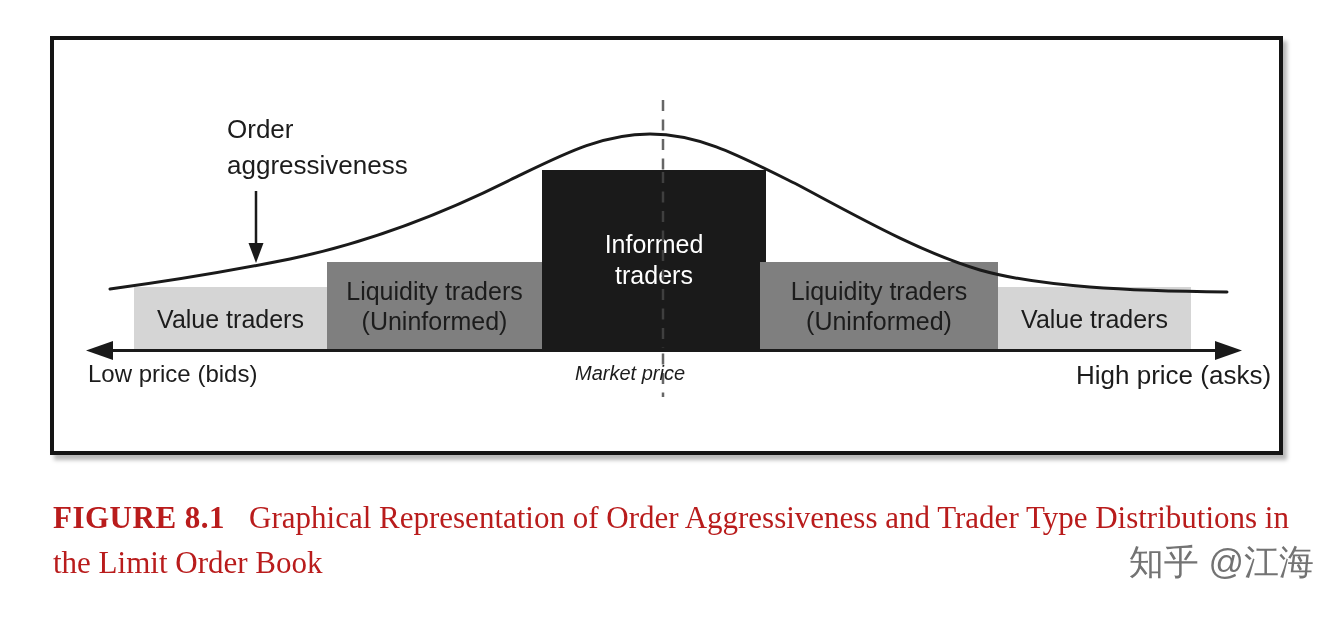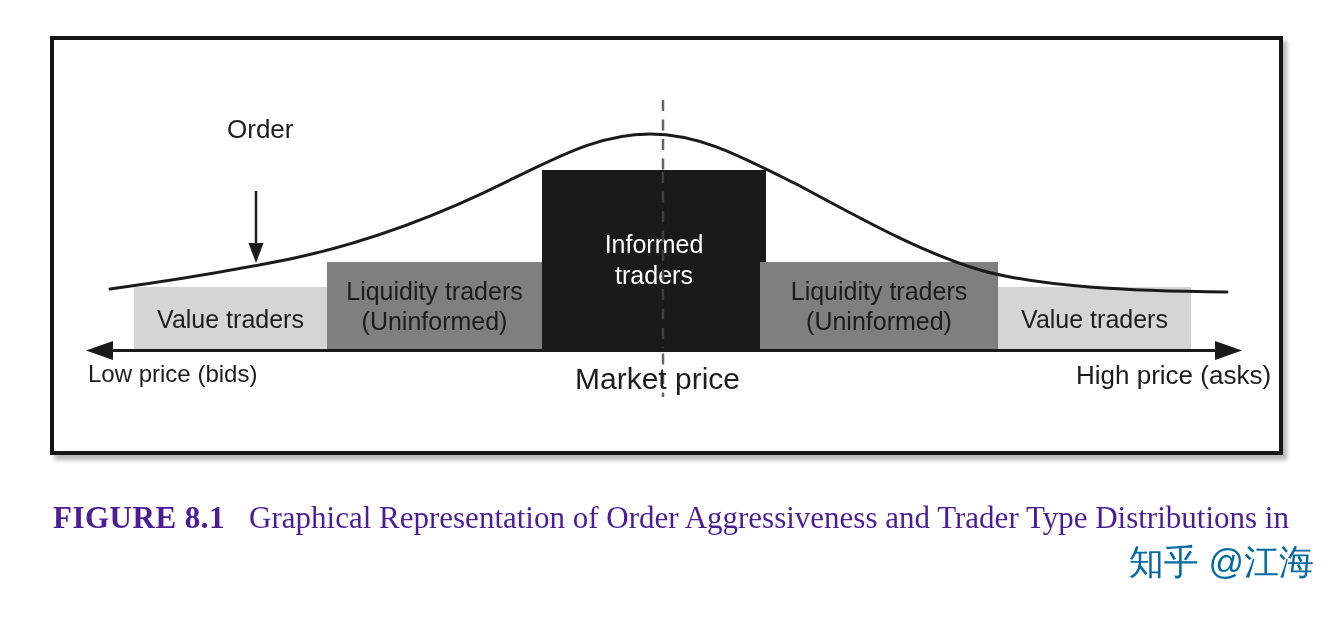--- a/index.html
+++ b/index.html
@@ -48,43 +48,43 @@
   }
   .box-value-left  { left: 134px; top: 287px; width: 193px; height: 63px;  background: #d5d5d5; }
   .box-liq-left    { left: 327px; top: 262px; width: 215px; height: 88px;  background: #7f7f7f; }
   .box-informed    { left: 542px; top: 170px; width: 224px; height: 180px; background: #1a1a1a; color: #ffffff; line-height: 31px; }
   .box-liq-right   { left: 760px; top: 262px; width: 238px; height: 88px;  background: #7f7f7f; }
   .box-value-right { left: 998px; top: 287px; width: 193px; height: 63px;  background: #d5d5d5; }
 
   .lbl { position: absolute; z-index: 4; white-space: nowrap; }
   .lbl-order  { left: 227px; top: 111px; font-size: 26px; line-height: 36px; }
   .lbl-low    { left: 88px;  top: 360px; font-size: 24px; }
-  .lbl-market { left: 575px; top: 362px; font-size: 30px; }
+  .lbl-market { left: 575px; top: 362px; font-size: 20px; font-style: italic; }
   .lbl-high   { left: 1076px; top: 360px; font-size: 26px; }
 
   .caption {
     position: absolute;
     left: 53px;
     top: 495px;
     width: 1275px;
     z-index: 4;
     font-family: "Liberation Serif", serif;
     font-size: 31px;
     line-height: 45px;
-    color: #4c1d95;
+    color: #b91c1c;
   }
   .cap-label { font-weight: bold; margin-right: 24px; letter-spacing: 0.5px; }
 
   .watermark {
     position: absolute;
     right: 26px;
     top: 539px;
     z-index: 5;
     font-size: 35px;
-    color: #0369a1;
+    color: #737373;
     text-shadow: 2px 2px 0 #ffffff;
     white-space: nowrap;
   }
 </style>
 </head>
 <body>
 
 <div class="page">
 
   <div class="frame"></div>
@@ -123,24 +123,26 @@
     <line x1="95" y1="350.5" x2="1233" y2="350.5" stroke="#1a1a1a" stroke-width="3"></line>
     <polygon points="86,350.5 113,341 113,360" fill="#1a1a1a"></polygon>
     <polygon points="1242,350.5 1215,341 1215,360" fill="#1a1a1a"></polygon>
 
     <line x1="256" y1="191" x2="256" y2="245" stroke="#1a1a1a" stroke-width="2.5"></line>
     <polygon points="256,263 248.5,243 263.5,243" fill="#1a1a1a"></polygon>
   </svg>
 
   <div class="lbl lbl-order">
     <div>Order</div>
+    <div>aggressiveness</div>
   </div>
   <div class="lbl lbl-low">Low price (bids)</div>
   <div class="lbl lbl-market">Market price</div>
   <div class="lbl lbl-high">High price (asks)</div>
 
   <div class="caption">
     <span class="cap-label">FIGURE 8.1</span><span>Graphical Representation of Order Aggressiveness and Trader Type Distributions in</span>
+    <div>the Limit Order Book</div>
   </div>
 
   <div class="watermark">知乎 @江海</div>
 
 </div>
 
 </body></html>

